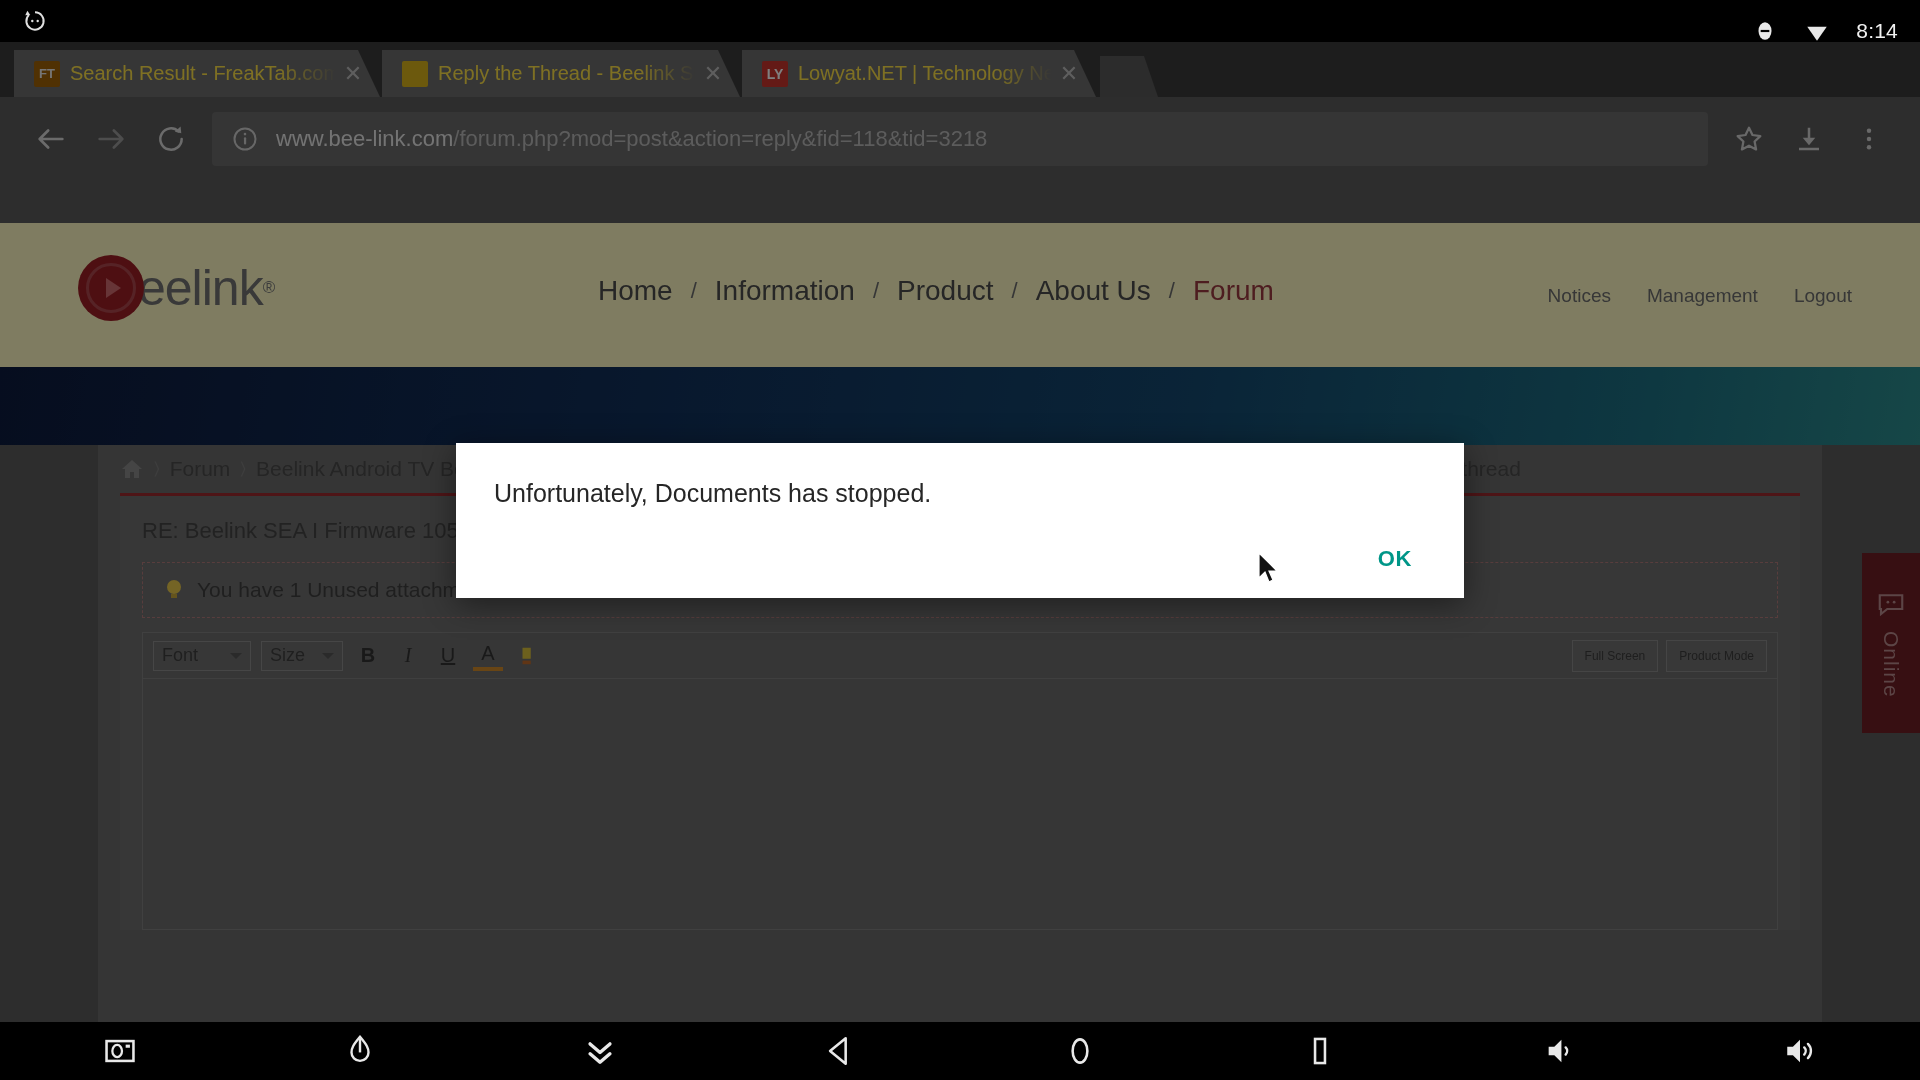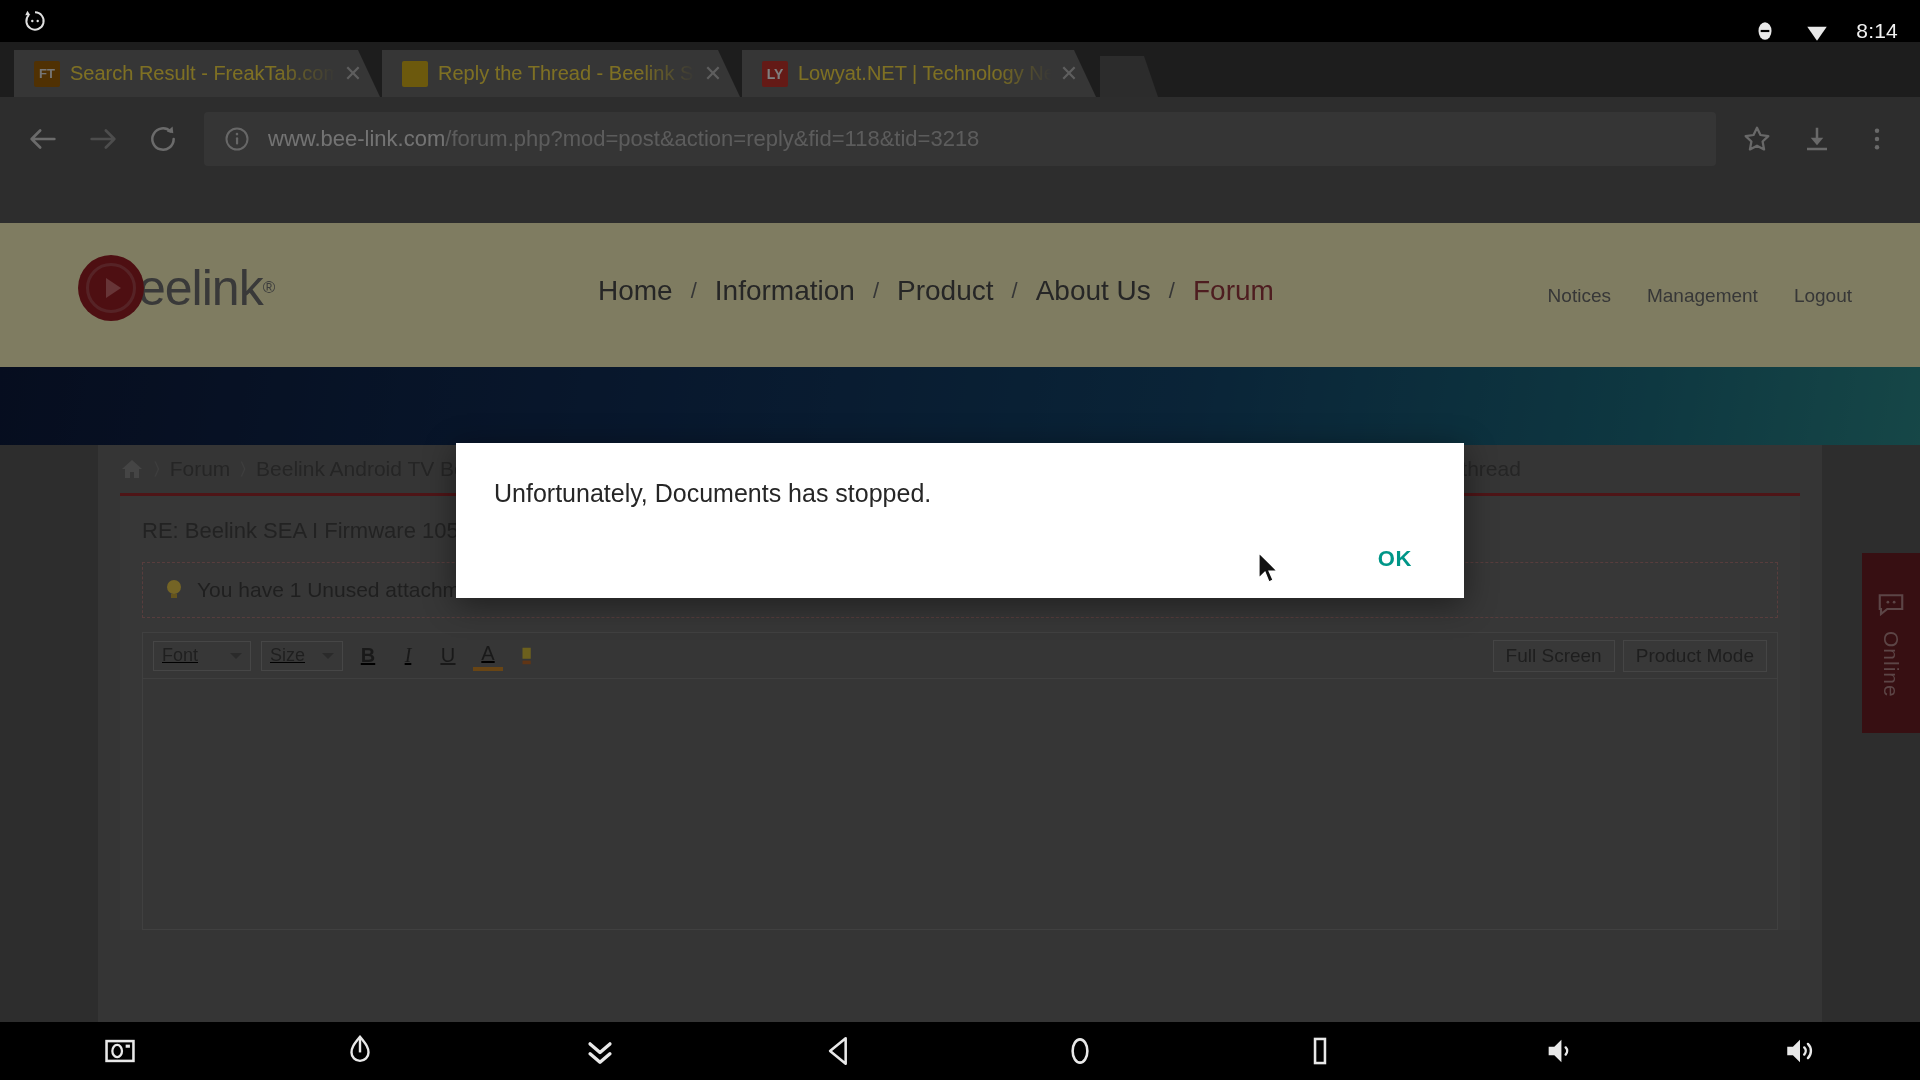--- a/index.html
+++ b/index.html
@@ -35,21 +35,21 @@
     color:#fde047;
     -webkit-mask-image:linear-gradient(to right, #000 78%, transparent 100%);
     mask-image:linear-gradient(to right, #000 78%, transparent 100%); }
   .tab-close { width:34px; height:34px; flex:0 0 34px; display:flex;
     align-items:center; justify-content:center; color:#bdbdbd; font-size:22px;
     margin-right:4px; }
   #tab-newslot { position:absolute; left:1100px; top:14px; width:58px; height:41px;
     background:#585858; clip-path: polygon(0 0, calc(100% - 14px) 0, 100% 100%, 0 100%); }
 
   #omnibar-row { height:84px; background:#5b5b5b; display:flex; align-items:center;
-    padding:0 14px; gap:2px; }
+    padding:0 22px; gap:2px; }
   .nav-btn { width:58px; height:58px; display:flex; align-items:center;
     justify-content:center; color:#d4d4d4; flex:0 0 58px; }
   #urlbox { flex:1; height:54px; background:#6a6a6a; border-radius:4px;
     display:flex; align-items:center; padding:0 18px; margin:0 10px; }
   #info-icon { width:30px; height:30px; flex:0 0 30px; margin-right:16px;
     display:flex; align-items:center; justify-content:center; color:#cdcdcd; }
   #url-text { font-size:22px; color:#b9b9b9; white-space:nowrap; overflow:hidden; }
   #url-host { color:#e6e6e6; }
 
   
@@ -87,31 +87,31 @@
   #post-title { font-size:22px; color:#454545; padding:22px 22px 6px 22px; }
   .notice { margin:12px 22px; border:1px dashed #b07a7a; background:#6e6e6e;
     height:56px; display:flex; align-items:center; padding:0 20px; gap:12px;
     font-size:21px; color:#3f3f3f; }
   .bulb { width:22px; height:24px; flex:0 0 22px; }
   .notice a { color:#2e63a8; text-decoration:none; }
   .notice .pipe { color:#8a8a8a; }
 
   #editor { margin:14px 22px 0 22px; border:1px solid #808080; background:#6e6e6e; }
   #toolbar { height:46px; display:flex; align-items:center; padding:0 10px; gap:10px;
-    background:#6c6c6c; border-bottom:1px solid #7e7e7e; position:relative;text-decoration:underline; }
+    background:#6c6c6c; border-bottom:1px solid #7e7e7e; position:relative; }
   .tb-select { height:30px; min-width:98px; border:1px solid #8c8c8c; background:#6f6f6f;
     display:flex; align-items:center; justify-content:space-between; padding:0 8px;
     font-size:18px; color:#3f3f3f; }
   .caret { width:0;height:0;border-left:6px solid transparent;border-right:6px solid transparent;
     border-top:6px solid #555; margin-left:10px; }
   .tb-btn { width:30px; height:30px; display:flex; align-items:center;
     justify-content:center; font-size:20px; color:#333; }
   .tb-right { position:absolute; right:10px; display:flex; gap:8px; }
   .tb-chip { height:32px; border:1px solid #8a8a8a; background:#707070; padding:0 12px;
-    display:flex; align-items:center; font-size:19px; color:#3d3d3d; }
+    display:flex; align-items:center; font-size:12px; color:#3d3d3d; }
   #editor-body { height:250px; background:#6d6d6d; }
 
   
   #upload-panel { position:absolute; left:512px; top:353px; width:898px; height:404px;
     background:#717171; box-shadow:0 2px 18px rgba(0,0,0,.28); }
   #upload-tabbar { height:64px; position:relative; }
   #upload-tab { position:absolute; left:44px; bottom:0; width:110px; height:5px;
     background:#a03036; }
   #upload-hint { position:absolute; left:44px; top:190px; display:flex;
     align-items:center; gap:12px; font-size:21px; color:#3f3f3f; }

